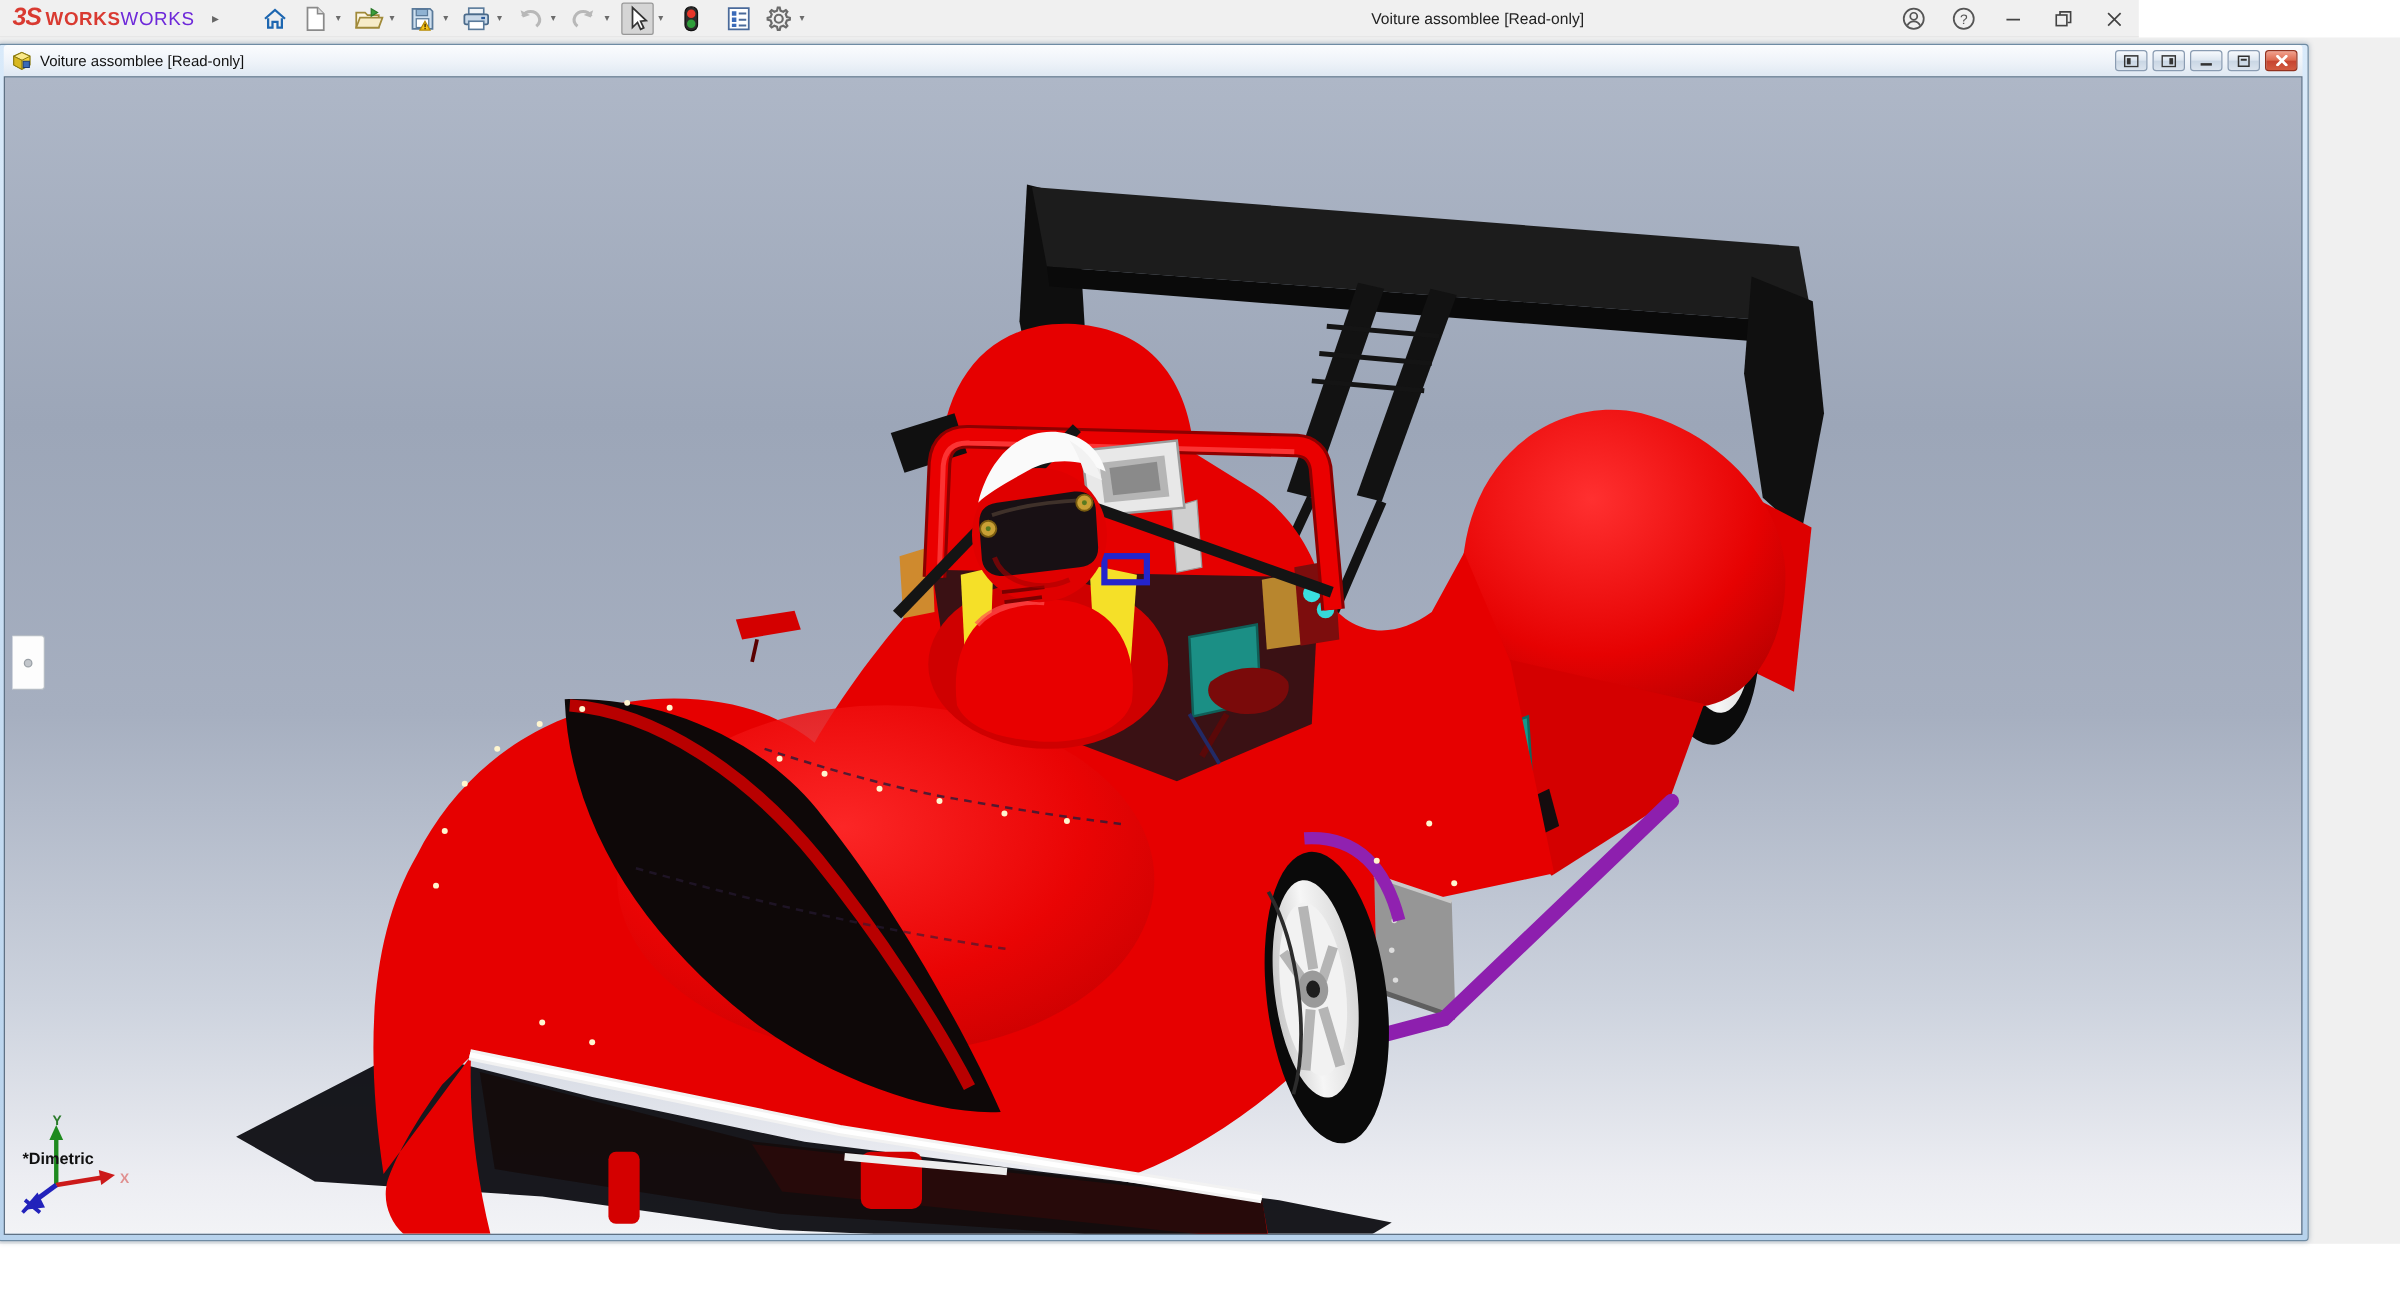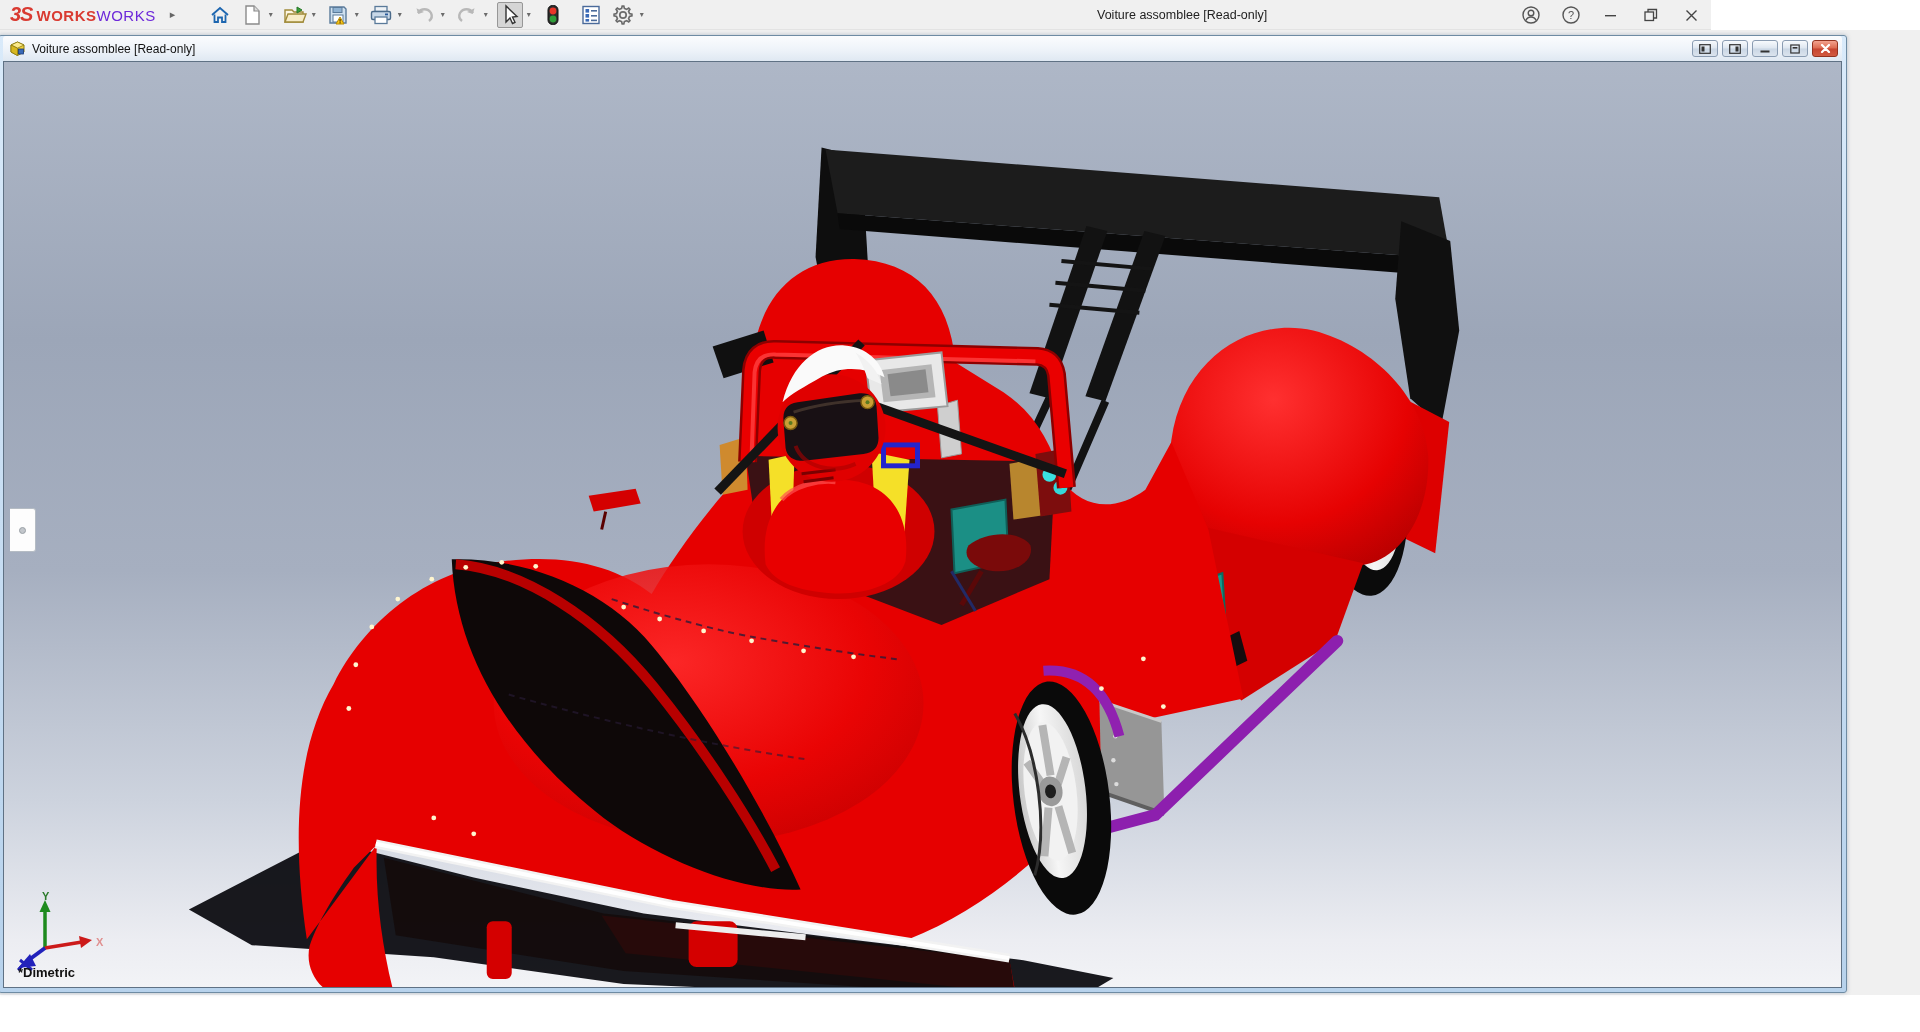--- a/index.html
+++ b/index.html
@@ -54,21 +54,21 @@
     position:relative; width:100%; height:calc(100% - 25px);
     border:1px solid #5f7184;
     background:linear-gradient(180deg,#aeb7c7 0%,#9ca6b8 30%,#a6afc0 55%,#cdd3de 80%,#ecedf2 95%,#f2f3f6 100%);
     overflow:hidden;
   }
   .model-svg{ position:absolute; left:0; top:0; width:100%; height:100%; }
   .splitter-tab{ position:absolute; left:6px; top:446px; width:26px; height:44px;
     background:#fdfdfd; border:1px solid #b5bcc4; border-left:none; border-radius:0 3px 3px 0;
     cursor:pointer; display:flex; align-items:center; justify-content:center; }
   .splitter-dot{ width:7px; height:7px; border-radius:50%; background:#c2c6cb; border:1px solid #9aa0a6; }
-  .orient-label{ position:absolute; left:14px; top:903px; font-size:13px; font-weight:700; color:#101010; }
+  .orient-label{ position:absolute; left:14px; top:857px; font-size:13px; font-weight:700; color:#101010; }
   .triad{ position:absolute; left:8px; top:828px; }
 </style>
 </head>
 <body>
 
 <div class="main-toolbar">
   <div class="brand">
     <span class="logo-3s">3S</span>
     <span class="logo-bold">WORKS</span>
     <span class="logo-light">WORKS</span>

